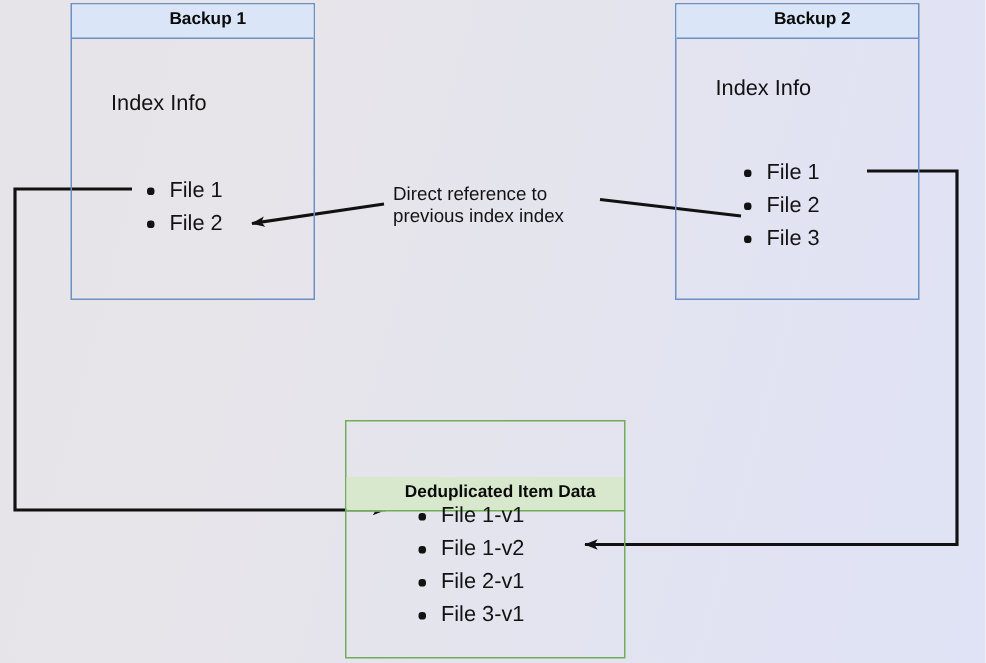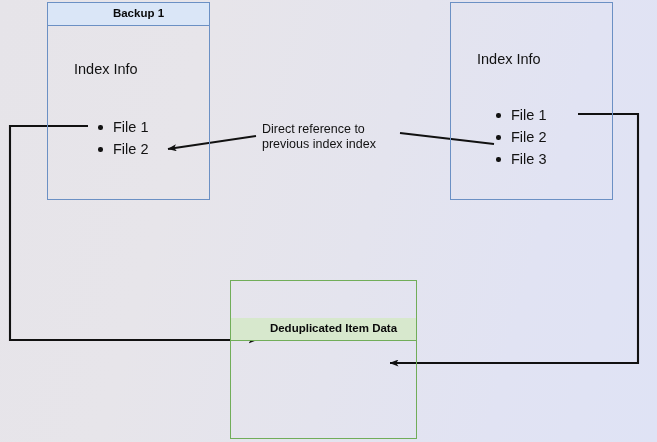--- a/index.html
+++ b/index.html
@@ -121,30 +121,37 @@
   <div class="node-box" style="left:47px; top:2px; width:163px; height:198px;">
     <div class="node-header" style="height:23px;">Backup 1</div>
     <div class="index-label" style="left:26px; top:58px;">Index Info</div>
     <ul class="file-list" style="left:49px; top:113px;">
       <li>File 1</li>
       <li>File 2</li>
     </ul>
   </div>
 
   <div class="node-box" style="left:450px; top:2px; width:163px; height:198px;">
+    <div class="node-header" style="height:23px;">Backup 2</div>
     <div class="index-label" style="left:26px; top:48px;">Index Info</div>
     <ul class="file-list" style="left:44px; top:101px;">
       <li>File 1</li>
       <li>File 2</li>
       <li>File 3</li>
     </ul>
   </div>
 
   <div class="node-box green" style="left:230px; top:280px; width:187px; height:159px;">
     <div class="node-header green" style="height:23px;margin-top:37px;">Deduplicated Item Data</div>
+    <ul class="file-list" style="left:47px; top:52px;">
+      <li>File 1-v1</li>
+      <li>File 1-v2</li>
+      <li>File 2-v1</li>
+      <li>File 3-v1</li>
+    </ul>
   </div>
 
   <div class="edge-label" style="left:262px; top:122px; width:136px;">
     <div>Direct reference to</div>
     <div>previous index index</div>
   </div>
 
 </div>
 
 </body></html>

